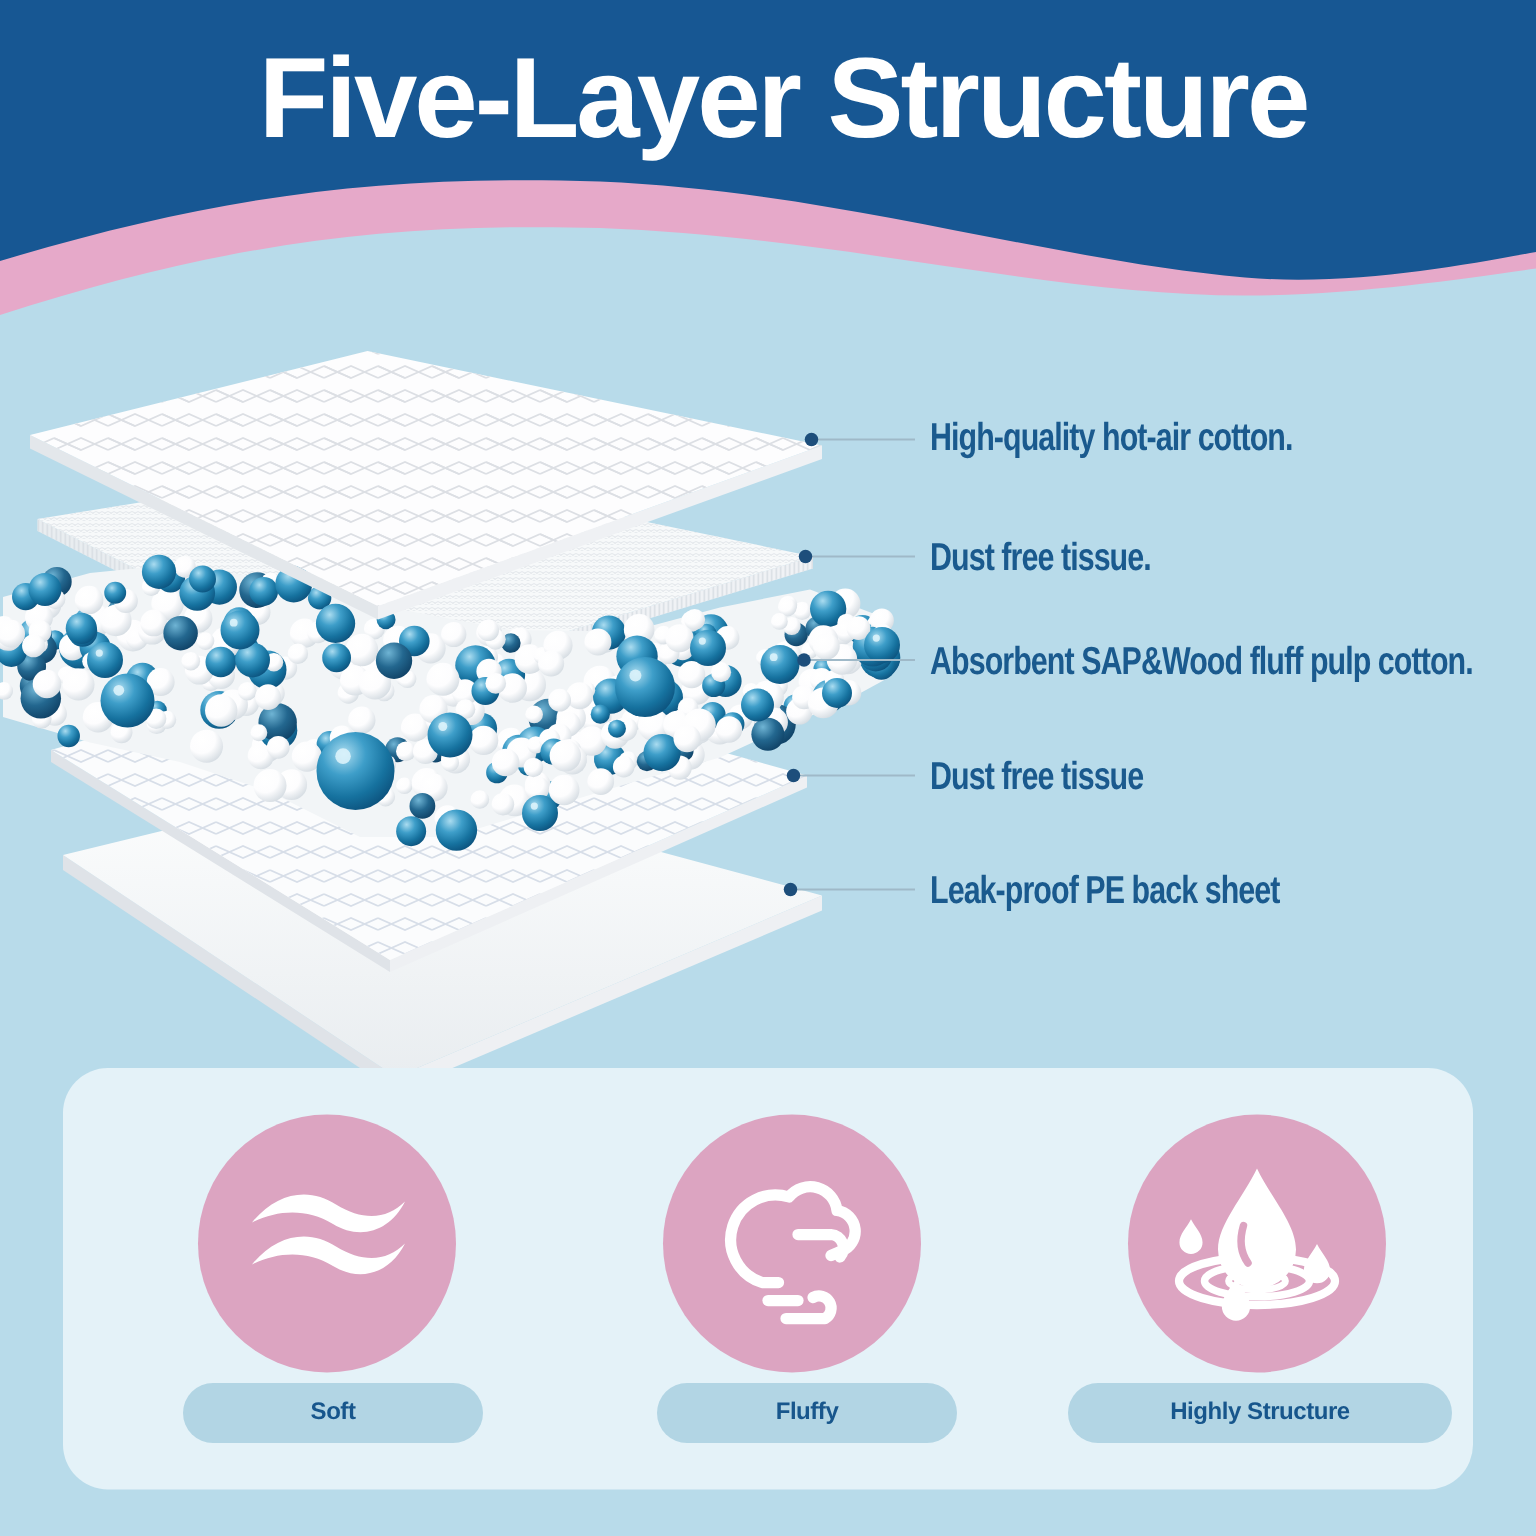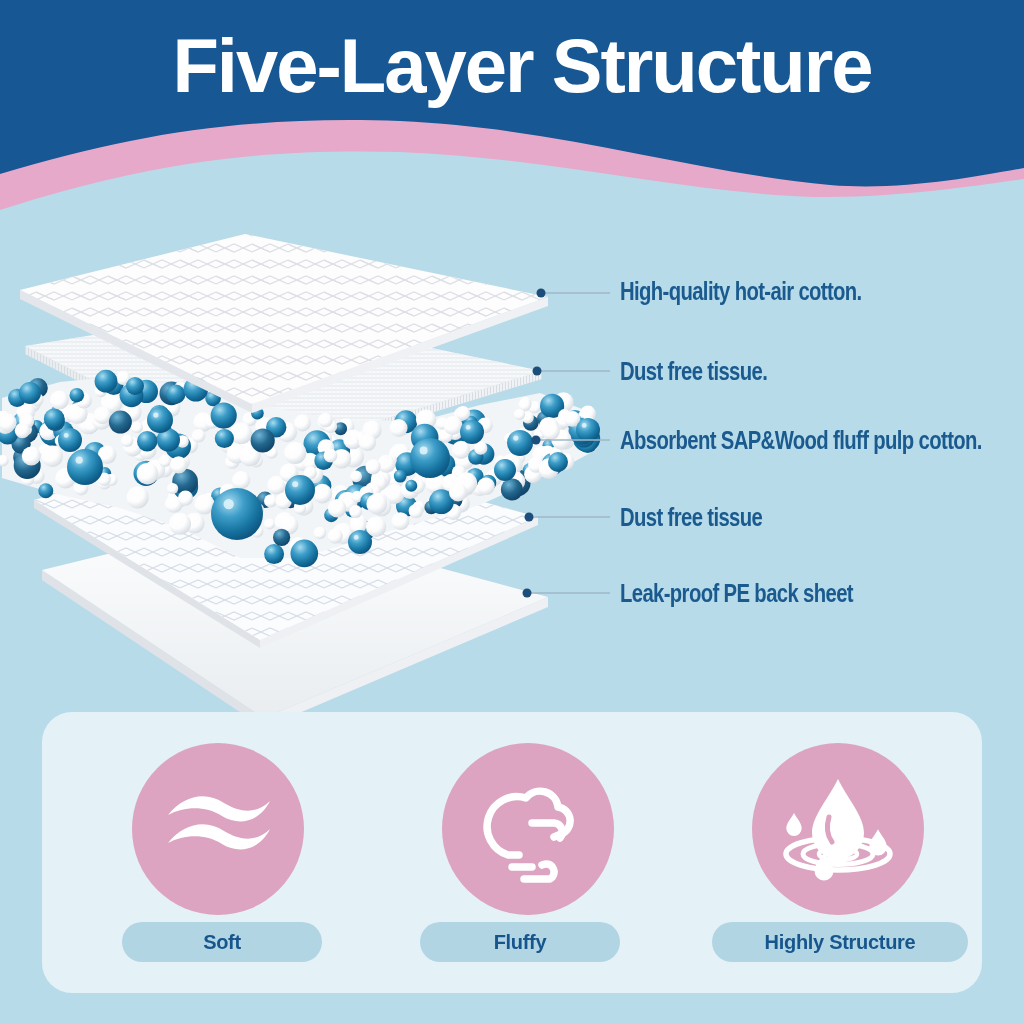--- a/index.html
+++ b/index.html
@@ -35,24 +35,24 @@
     background:#DCA4C1;display:flex;align-items:center;justify-content:center;
   }
   .feature-circle.c1{left:90px;}
   .feature-circle.c2{left:400px;}
   .feature-circle.c3{left:710px;}
   .feature-pill{
     position:absolute;top:210px;height:40px;border-radius:20px;
     background:#B2D5E4;display:flex;align-items:center;justify-content:center;
   }
   .feature-pill.p1{left:80px;width:200px;}
-  .feature-pill.p2{left:378px;width:200px;}
+  .feature-pill.p2{left:396px;width:200px;}
   .feature-pill.p3{left:670px;width:256px;}
   .feature-pill span{
-    font-size:20px;font-weight:bold;color:#17568C;letter-spacing:-0.3px;
+    font-size:16px;font-weight:bold;color:#17568C;letter-spacing:-0.3px;
   }
 </style>
 </head>
 <body>
 
 <svg id="header-svg" width="1024" height="225" viewBox="0 0 1024 225">
   <path d="M0,0 H1024 V179 C975,186 900,197 830,197 C700,197 560,158 400,152 C250,148 140,165 0,210 Z" fill="#E6A9C9"></path>
   <path d="M0,0 H1024 V168 C975,177 900,191 830,185 C690,172 560,128 400,121 C250,116 140,132 0,174 Z" fill="#175793"></path>
 </svg>
 <div class="page-title">Five-Layer Structure</div>

